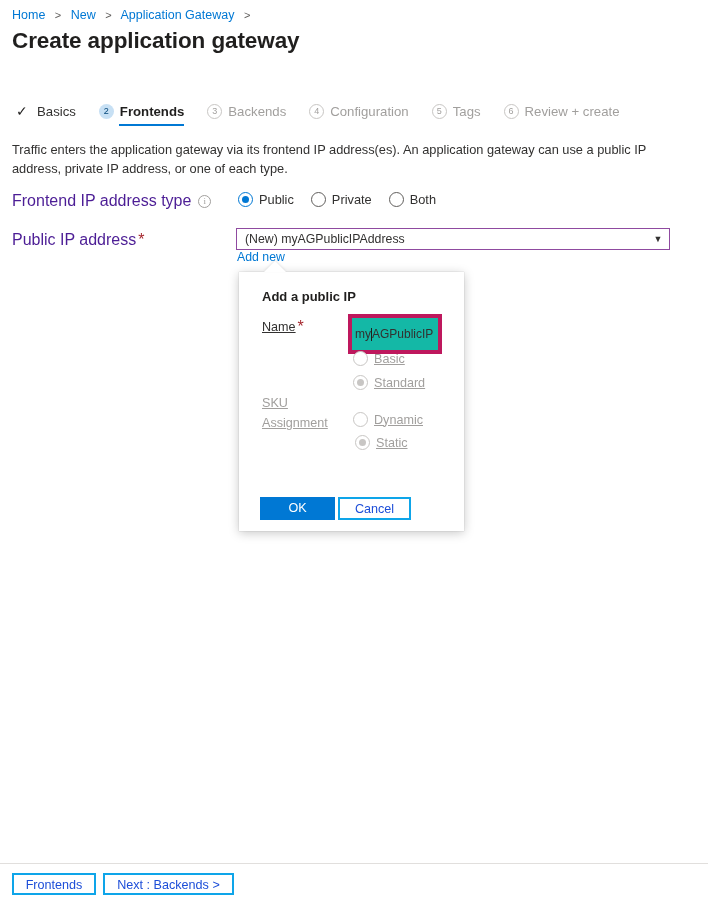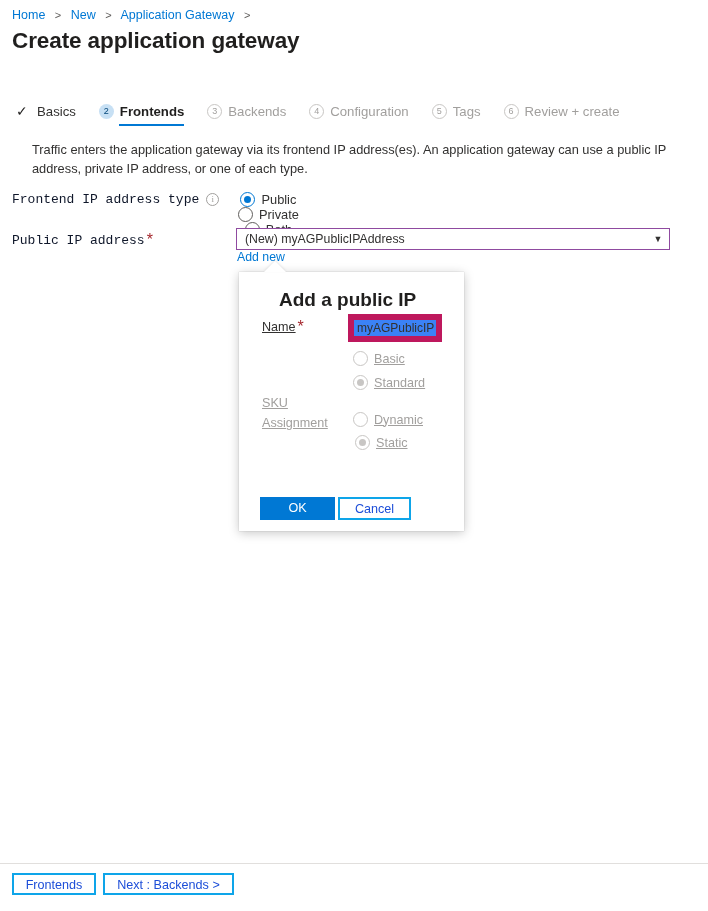--- a/index.html
+++ b/index.html
@@ -56,26 +56,26 @@
   .tab.active .tab-num { background: #c7e0f4; color: #004578; }
   .tab.future .tab-num { border: 1px solid #c8c6c4; color: #a19f9d; background: #fff; line-height: 13px; }
   .check-icon {
     width: 16px; margin-right: 5px; display: inline-block;
     color: #201f1e; font-size: 14px; line-height: 15px;
   }
 
   
   .description {
     position: absolute; left: 12px; top: 140px; width: 668px;
-    font-size: 12.8px; line-height: 19px; color: #323130; margin-left: 20px;
+    font-size: 12.8px; line-height: 19px; color: #323130;
   }
 
   
   .form-row { position: absolute; left: 12px; display: flex; align-items: center; }
-  .field-label { font-size: 13px; color: #0f172a; white-space: nowrap; font-family: Liberation Mono, monospace; }
+  .field-label { font-size: 16px; color: #4c1d95; white-space: nowrap; }
   .req { color: #a4262c; margin-left: 2px; }
   .info-icon {
     display: inline-block; width: 13px; height: 13px; border-radius: 50%;
     border: 1px solid #a19f9d; color: #a19f9d; font-size: 9px;
     line-height: 11px; text-align: center; margin-left: 7px;
     vertical-align: 1px; font-family: "Liberation Serif", serif; cursor: pointer;
   }
 
   
   .radio-group { position: absolute; left: 238px; display: flex; align-items: center; }
@@ -116,32 +116,32 @@
   .callout-arrow {
     position: absolute; left: 264px; top: 261px;
     width: 0; height: 0;
     border-left: 11px solid transparent;
     border-right: 11px solid transparent;
     border-bottom: 11px solid #ffffff;
     filter: drop-shadow(0 -1px 1px rgba(0,0,0,0.10));
     z-index: 5;
   }
   .callout-title {
-    position: absolute; left: 40px; top: 17px;
-    font-size: 19px; font-weight: 600; color: #201f1e;
+    position: absolute; left: 23px; top: 17px;
+    font-size: 13px; font-weight: 600; color: #201f1e;
   }
   .dlg-row { position: absolute; display: flex; align-items: center; }
   .dlg-label { font-size: 12.6px; color: #323130; text-decoration: underline; }
   .dlg-label.disabled { color: #a19f9d; }
   .name-input {
     position: absolute; left: 348px; top: 314px;
     width: 94px; height: 20px;
-    border: 6px solid #be185d; background: #3b82f6;
+    border: 4px solid #be185d; background: #14b8a6;
     font-size: 12px; color: #323130;
-    padding: 8px 3px; line-height: 16px;
+    padding: 16px 3px; line-height: 16px;
     overflow: hidden; white-space: nowrap;
     display: flex; align-items: center;
   }
   .caret {
     display: inline-block; width: 1px; height: 13px;
     background: #201f1e; margin: 0 0px;
   }
   .radio.disabled { border-color: #c8c6c4; background: #fff; }
   .radio.disabled.checked { border-color: #c8c6c4; }
   .radio.disabled.checked::after { background: #c8c6c4; }
@@ -215,21 +215,21 @@
 
   </div>
 
   <div class="description">Traffic enters the application gateway via its frontend IP address(es). An application gateway can use a public IP address, private IP address, or one of each type.</div>
 
   <div class="form-row" style="top:192px;">
     <span class="field-label">Frontend IP address type</span>
     <span class="info-icon">i</span>
   </div>
 
-  <div class="radio-group" style="top:192px;flex-direction:column;">
+  <div class="radio-group" style="top:192px;">
     <div class="radio-item">
       <span class="radio checked"></span>
       <span class="radio-label">Public</span>
     </div>
     <div class="radio-item">
       <span class="radio"></span>
       <span class="radio-label">Private</span>
     </div>
     <div class="radio-item">
       <span class="radio"></span>

